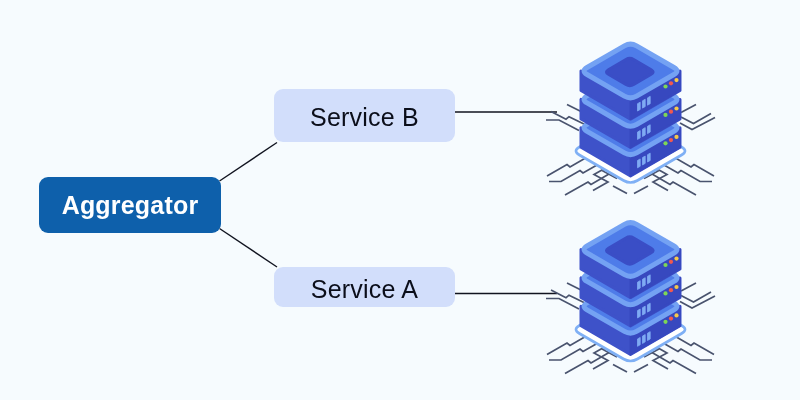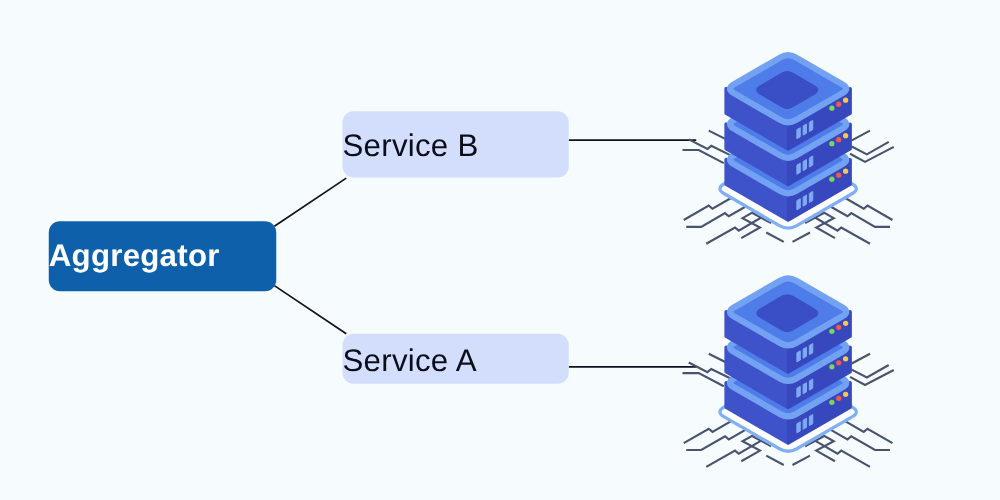--- a/index.html
+++ b/index.html
@@ -4,21 +4,21 @@
 <style>
   html,body{margin:0;padding:0;}
   body{
     width:800px;height:400px;overflow:hidden;
     background:var(--bg,#F6FBFE);
     font-family:"Liberation Sans",sans-serif;
     position:relative;
   }
   .stage{position:absolute;inset:0;width:800px;height:400px;}
   .node{
-    position:absolute;display:flex;align-items:center;
+    position:absolute;display:flex;align-items:center;justify-content:center;
     box-sizing:border-box;
   }
   .node-aggregator{
     left:39px;top:177px;width:182px;height:56px;border-radius:9px;
     background:var(--aggregator-fill,#0E60AB);
     color:var(--aggregator-text,#FFFFFF);
     font-size:25px;font-weight:bold;letter-spacing:0.2px;
   }
   .node-service{
     width:181px;height:40px;border-radius:9px;

